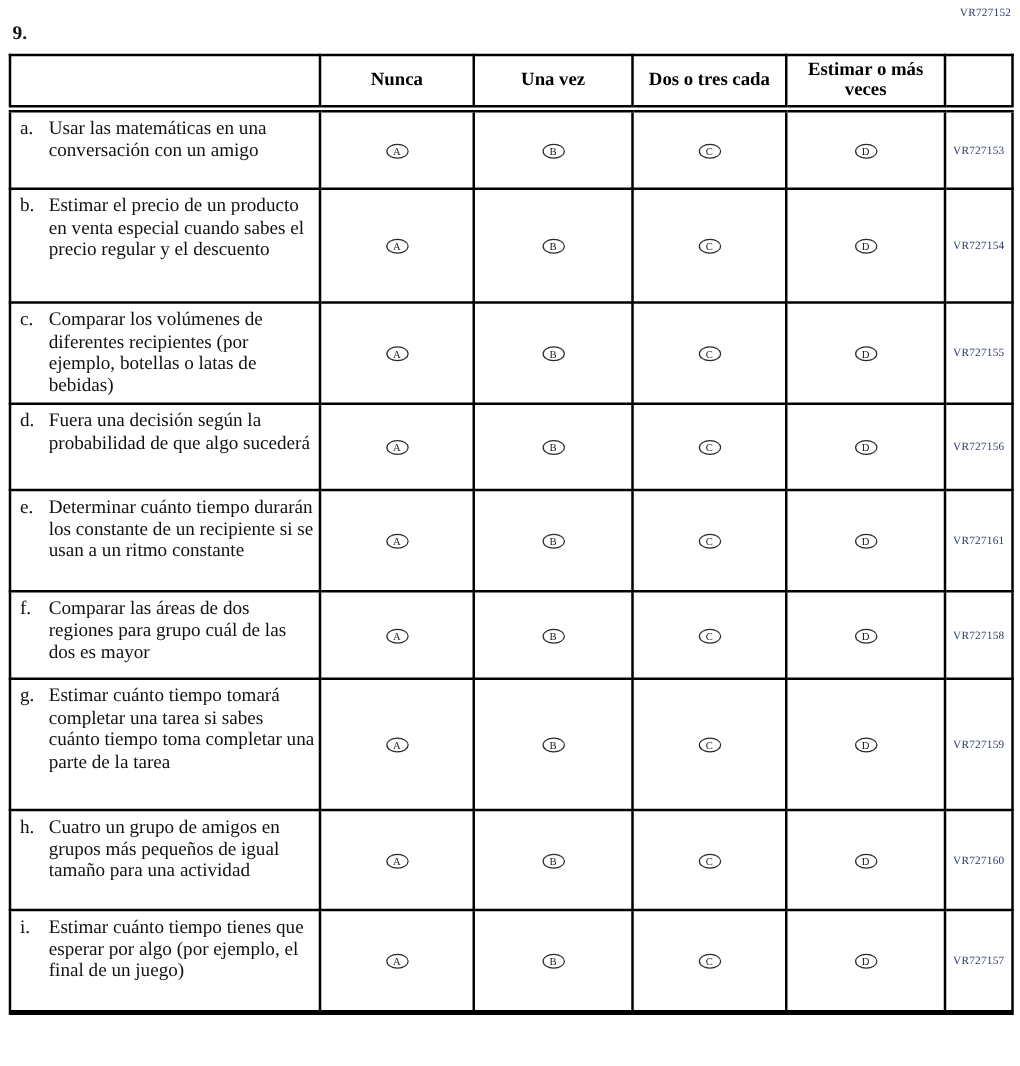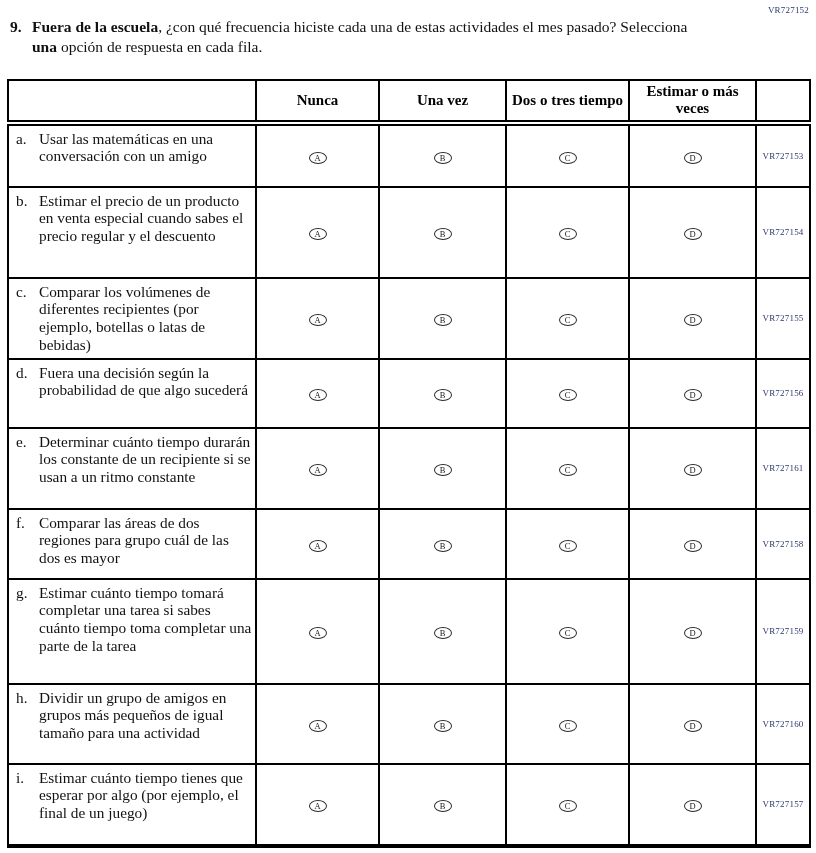--- a/index.html
+++ b/index.html
@@ -11,21 +11,21 @@
     font-size: 9px; letter-spacing: 0.2px; color: #2b3a6e;
   }
 
   .question { display: flex; padding: 17px 60px 0 10px; font-size: 15.5px; line-height: 1.28; color: #111; }
   .qnum { font-weight: bold; width: 22px; flex: none; }
   .qtext { max-width: 662px; }
   .qtext .b { font-weight: bold; }
 
   table.survey-table {
     border-collapse: collapse; table-layout: fixed;
-    width: 802px; margin: 22px 0 0 7px;
+    width: 802px; margin: 6px 0 0 7px;
     border: 2px solid #000; border-bottom: 4px solid #000;
   }
   .survey-table td { border: 2px solid #000; }
 
   .survey-table thead td {
     border-bottom: 6px double #000;
     height: 43px; text-align: center; vertical-align: middle;
     font-weight: bold; font-size: 15px; line-height: 1.12; padding: 2px;
   }
 
@@ -56,38 +56,37 @@
 </style>
 </head>
 <body>
 
 <div class="page">
 
   <div class="top-code">VR727152</div>
 
   <div class="question">
     <span class="qnum">9.</span>
-    <span class="qtext"><span class="b">Fuera de la escuela</span><span>, ¿con qué frecuencia hiciste cada una de estas actividades el mes pasado? Selecciona </span><span class="b">una</span><span> opción de respuesta en cada fila.</span></span>
   </div>
 
   <table class="survey-table">
     <colgroup>
       <col style="width:248px">
         <col style="width:123px">
         <col style="width:127px">
       <col style="width:123px">
         <col style="width:127px">
         <col style="width:54px">
     </colgroup>
     <thead>
       <tr>
         <td></td>
         <td>Nunca</td>
         <td>Una vez</td>
-        <td>Dos o tres tiempo</td>
+        <td>Dos o tres cada</td>
         <td>Estimar o más veces</td>
         <td></td>
       </tr>
     </thead>
     <tbody>
       <tr class="rh0">
         <td class="cell-activity">
             <div class="act-flex">
               <span class="act-letter">a.</span>
               <span class="act-text">Usar las matemáticas en una conversación con un amigo</span>
@@ -174,21 +173,21 @@
         <td class="cell-opt"><span class="bubble">A</span></td>
         <td class="cell-opt"><span class="bubble">B</span></td>
         <td class="cell-opt"><span class="bubble">C</span></td>
         <td class="cell-opt"><span class="bubble">D</span></td>
         <td class="cell-code">VR727159</td>
       </tr>
       <tr class="rh7">
         <td class="cell-activity">
             <div class="act-flex">
               <span class="act-letter">h.</span>
-              <span class="act-text">Dividir un grupo de amigos en grupos más pequeños de igual tamaño para una actividad</span>
+              <span class="act-text">Cuatro un grupo de amigos en grupos más pequeños de igual tamaño para una actividad</span>
             </div>
           </td>
         <td class="cell-opt"><span class="bubble">A</span></td>
         <td class="cell-opt"><span class="bubble">B</span></td>
         <td class="cell-opt"><span class="bubble">C</span></td>
         <td class="cell-opt"><span class="bubble">D</span></td>
         <td class="cell-code">VR727160</td>
       </tr>
       <tr class="rh8">
         <td class="cell-activity">

